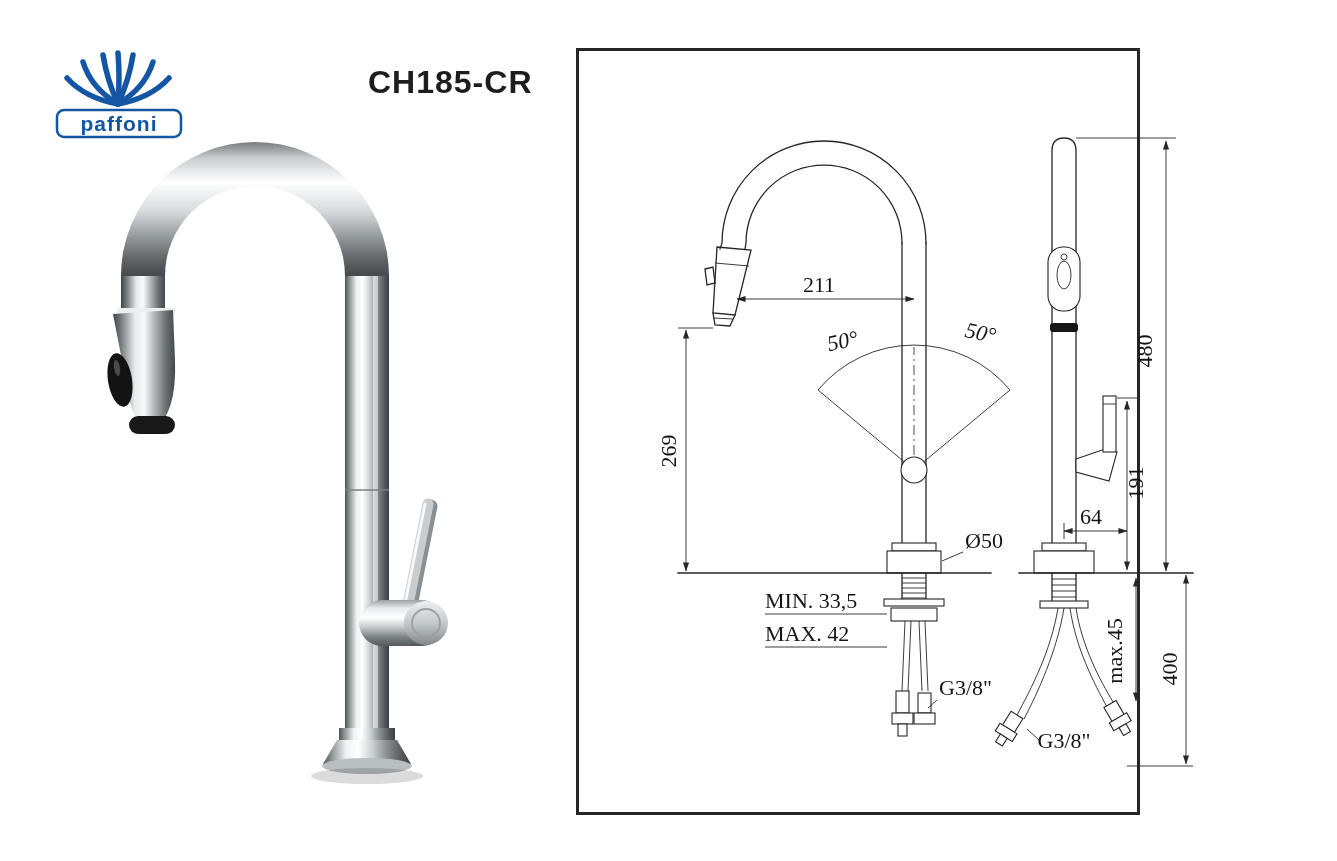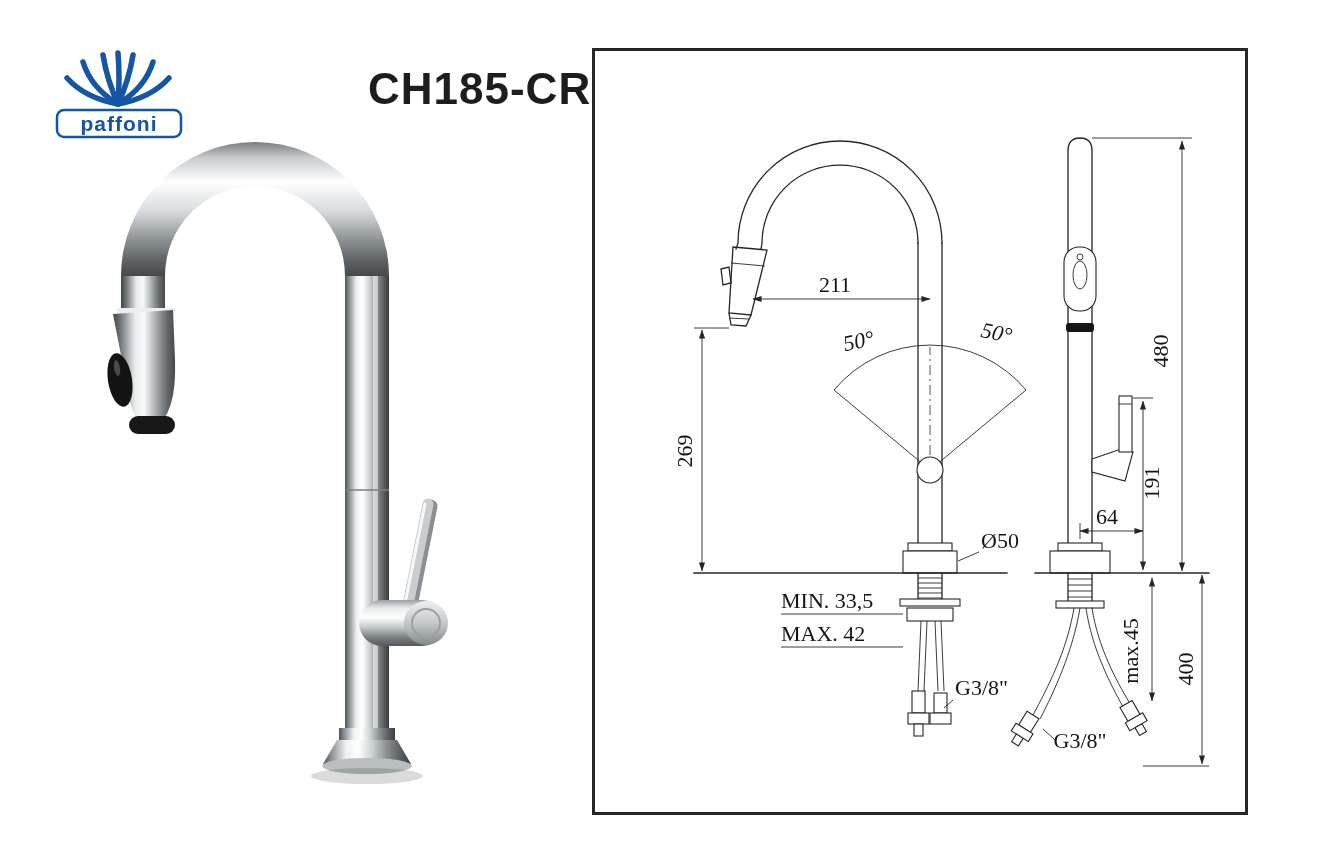--- a/index.html
+++ b/index.html
@@ -4,25 +4,25 @@
 <style>
   * { box-sizing: border-box; }
   html,body { margin:0; padding:0; }
   body {
     width:1337px; height:861px; background:#ffffff; position:relative; overflow:hidden;
     font-family:"Liberation Sans", sans-serif;
   }
   .logo-svg { position:absolute; left:55px; top:48px; }
   .model {
     position:absolute; left:368px; top:64px;
-    font-size:44px; font-weight:bold; color:#1d1d1d; letter-spacing:1px;text-align:right;
+    font-size:32px; font-weight:bold; color:#1d1d1d; letter-spacing:1px;text-align:right;
   }
   .photo-svg { position:absolute; left:85px; top:130px; }
   .drawing-box {
-    position:absolute; left:592px; top:48px; width:656px; height:767px;
+    position:absolute; left:576px; top:48px; width:564px; height:767px;
     border:3px solid #262626; background:#ffffff;
   }
   
   .td-ln  { stroke:#262626; stroke-width:1.3; fill:none; stroke-linecap:square; }
   .td-tn  { stroke:#262626; stroke-width:0.9; fill:none; }
   .td-fill{ fill:#ffffff; stroke:#262626; stroke-width:1.1; }
   .td-blk { fill:#161616; stroke:none; }
   .td-dash{ stroke:#262626; stroke-width:0.8; stroke-dasharray:10 4 2 4; fill:none; }
   .td-dm  { stroke:#262626; stroke-width:0.9; fill:none;
             marker-start:url(#arr); marker-end:url(#arr); }

